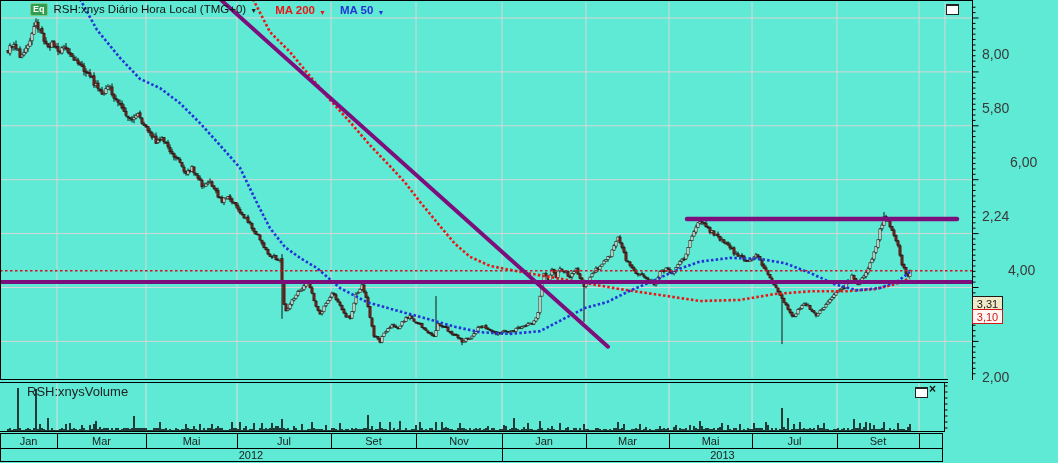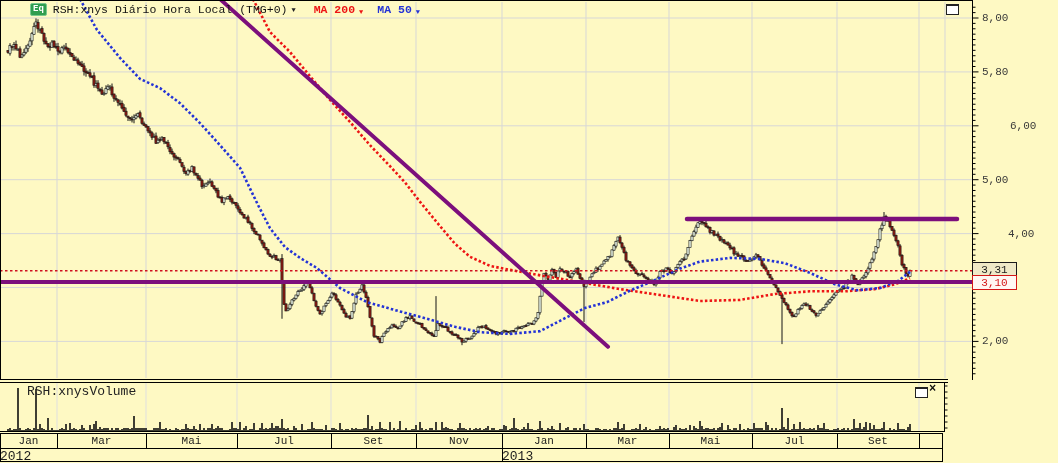--- a/index.html
+++ b/index.html
@@ -1,33 +1,33 @@
 <!DOCTYPE html>
 <html><head>
 <meta charset="utf-8">
 <style>
   html,body{margin:0;padding:0;background:#fff;}
-  .screen{position:relative;width:1058px;height:463px;background:#fef9c3;
-          font-family:Liberation Mono, monospace;overflow:hidden;}
+  .screen{position:relative;width:1058px;height:463px;background:#5eead4;
+          font-family:Liberation Sans, sans-serif;overflow:hidden;}
   #gfx{position:absolute;left:0;top:0;z-index:1;}
   .hdr{position:absolute;left:30px;top:2px;height:14px;z-index:3;display:flex;align-items:center;gap:4px;white-space:nowrap;}
   .badge{display:inline-block;background:#2f9e4f;border:1px solid #79c98f;color:#fff;
          font-size:9px;font-weight:bold;line-height:11px;padding:0 2px;border-radius:2px;}
   .title{font-size:11.5px;color:#111;margin-left:2px;}
   .caret{font-size:7px;color:#222;position:relative;top:1px;}
   .ind{font-size:11.5px;font-weight:bold;margin-left:14px;}
   .ind .caret{margin-left:4px;}
   .winbtn{position:absolute;width:11px;height:8px;border:1px solid #222;border-top:2px solid #222;
           background:#fff;z-index:4;}
   .vol-label{position:absolute;left:27px;top:384px;font-size:13px;color:#222;z-index:3;}
   .vol-close{position:absolute;left:929px;top:382px;font-size:12px;font-weight:bold;color:#111;z-index:4;line-height:14px;}
-  .ticklab{position:absolute;font-size:11px;color:#3a3a3a;z-index:2;}
-  .pbox{position:absolute;left:972px;width:45px;z-index:4;font-size:11px;text-align:center;box-sizing:border-box;}
+  .ticklab{position:absolute;font-size:14px;color:#3a3a3a;z-index:2;margin-top:34px;}
+  .pbox{position:absolute;left:972px;width:31px;z-index:4;font-size:11px;text-align:center;box-sizing:border-box;margin-top:34px;}
   .mlab{position:absolute;font-size:11px;color:#1c1c1c;text-align:center;z-index:3;}
-  .ylab{position:absolute;font-size:13px;color:#1c1c1c;z-index:3;}
+  .ylab{position:absolute;font-size:11px;color:#1c1c1c;text-align:center;z-index:3;}
 </style>
 </head>
 <body>
 
 <div class="screen">
   <svg id="gfx" width="1058" height="463">
       <line x1="1" y1="341.4" x2="972" y2="341.4" stroke="#d7d7d7" stroke-width="1"></line>
       <line x1="1" y1="287.5" x2="972" y2="287.5" stroke="#d7d7d7" stroke-width="1"></line>
       <line x1="1" y1="233.6" x2="972" y2="233.6" stroke="#d7d7d7" stroke-width="1"></line>
       <line x1="1" y1="179.7" x2="972" y2="179.7" stroke="#d7d7d7" stroke-width="1"></line>
@@ -1988,21 +1988,21 @@
   <div class="winbtn" style="left:946px;top:4px;"></div>
 
   <span class="vol-label">RSH:xnysVolume</span>
   <div class="winbtn" style="left:915px;top:387px;"></div>
   <span class="vol-close" style="left: 929px;">×</span>
 
   <div id="pricelabels">
       <span class="ticklab" style="left: 982px; top: 12px;">8,00</span>
       <span class="ticklab" style="left: 982px; top: 65.9px;">5,80</span>
       <span class="ticklab" style="left: 982px; top: 119.8px; padding-left: 28px;">6,00</span>
-      <span class="ticklab" style="left: 982px; top: 173.7px;">5,00</span>
+      <span class="ticklab" style="left: 982px; top: 173.7px;">2,24</span>
       <span class="ticklab" style="left: 1008px; top: 227.6px;">4,00</span>
       <span class="ticklab" style="left: 982px; top: 335.4px;">2,00</span>
     </div>
   <div id="markers">
       <div class="pbox" style="top: 261.791px; height: 15px; line-height: 14px; background: rgb(239, 233, 199); border: 1px solid rgb(26, 26, 26); color: rgb(26, 26, 26);">3,31</div>
       <div class="pbox" style="top: 275.11px; height: 15px; line-height: 14px; background: rgb(255, 247, 243); border: 1px solid rgb(212, 23, 23); color: rgb(212, 23, 23);">3,10</div>
     </div>
   <div id="timelabels">
       <div class="mlab" style="left: 0px; width: 57px; top: 435px;">Jan</div>
       <div class="mlab" style="left: 57px; width: 89px; top: 435px;">Mar</div>

